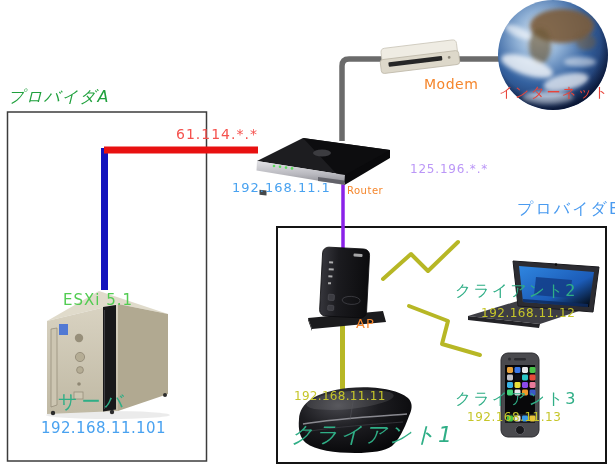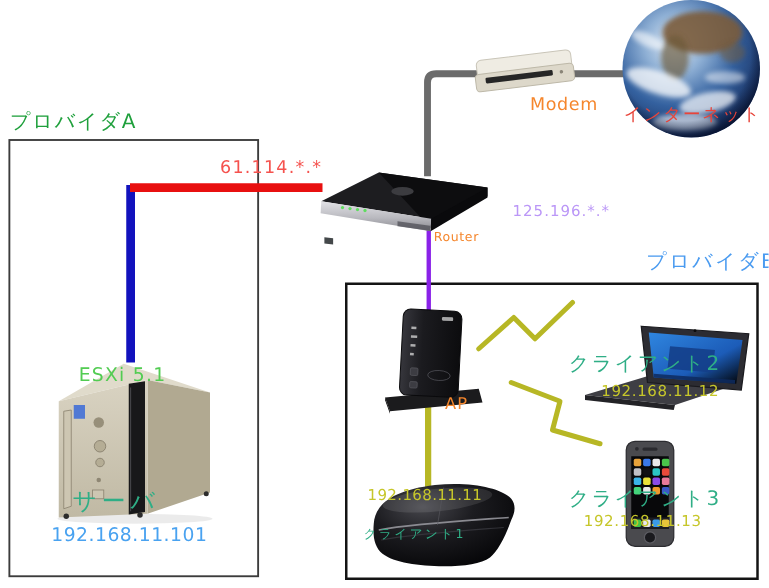--- a/index.html
+++ b/index.html
@@ -200,24 +200,25 @@
         <rect x="505" y="414" width="30" height="9" fill="#1c1c22"></rect>
         <rect x="507" y="415.5" width="6" height="6" rx="1.4" fill="#44c444"></rect>
         <rect x="514.5" y="415.5" width="6" height="6" rx="1.4" fill="#e8e8ea"></rect>
         <rect x="522" y="415.5" width="6" height="6" rx="1.4" fill="#3a9ae8"></rect>
         <rect x="529.5" y="415.5" width="6" height="6" rx="1.4" fill="#e8c43a"></rect>
       </g>
       <circle cx="520" cy="430" r="4.5" fill="#1a1a1e" stroke="#5c5c62" stroke-width="1"></circle>
     </g>
   </svg>
 
-  <div class="lbl c-green" style="left:8px;top:88px;font-size:16px;letter-spacing:1.5px;">プロバイダA</div>
+  <div class="lbl c-green" style="left:8px;top:88px;font-size:16px;letter-spacing:1.5px;font-style:italic;">プロバイダA</div>
 
   <div class="lbl c-wanred" style="left:176px;top:126px;font-size:14px;letter-spacing:1px;">61.114.*.*</div>
 
+  <div class="lbl c-ipblue" style="left:232px;top:181px;font-size:13px;letter-spacing:1px;">192.168.11.1</div>
 
   <div class="lbl c-orange" style="left:347px;top:185px;font-size:10px;letter-spacing:0.5px;">Router</div>
 
   <div class="lbl c-wanpurple" style="left:386px;top:163px;font-size:12px;letter-spacing:0.8px;">125.196.*.*</div>
 
   <div class="lbl c-orange" style="left:424px;top:76px;font-size:14px;letter-spacing:0.5px;">Modem</div>
 
   <div class="lbl c-red" style="left:499px;top:84px;font-size:14px;letter-spacing:1.5px;">インターネット</div>
 
   <div class="lbl c-skyblue" style="left:497px;top:200px;font-size:16px;letter-spacing:2px;margin-left:20px;">プロバイダB</div>
@@ -226,21 +227,21 @@
   <div class="lbl c-esxigreen" style="left:63px;top:292px;font-size:15px;letter-spacing:1px;">ESXi 5.1</div>
 
   <div class="lbl c-teal" style="left:58px;top:391px;font-size:19px;letter-spacing:4px;">サーバ</div>
 
   <div class="lbl c-ipblue" style="left:41px;top:420px;font-size:15px;letter-spacing:0.4px;">192.168.11.101</div>
 
   <div class="lbl c-orange" style="left:356px;top:317px;font-size:13px;letter-spacing:1px;">AP</div>
 
   <div class="lbl c-ipyellow" style="left:294px;top:390px;font-size:12px;letter-spacing:0.3px;">192.168.11.11</div>
 
-  <div class="lbl c-teal" style="left:291px;top:422px;font-size:10px;letter-spacing:2px;">クライアント1</div>
+  <div class="lbl c-teal" style="left:291px;top:422px;font-size:22px;letter-spacing:2px;font-style:italic;">クライアント1</div>
 
   <div class="lbl c-teal" style="left:455px;top:282px;font-size:16px;letter-spacing:2px;">クライアント2</div>
 
   <div class="lbl c-ipyellow" style="left:481px;top:307px;font-size:12px;letter-spacing:0.5px;">192.168.11.12</div>
 
   <div class="lbl c-teal" style="left:455px;top:390px;font-size:16px;letter-spacing:2px;">クライアント3</div>
 
   <div class="lbl c-ipyellow" style="left:467px;top:411px;font-size:12px;letter-spacing:0.5px;text-align:center;">192.168.11.13</div>
 
 </div>

